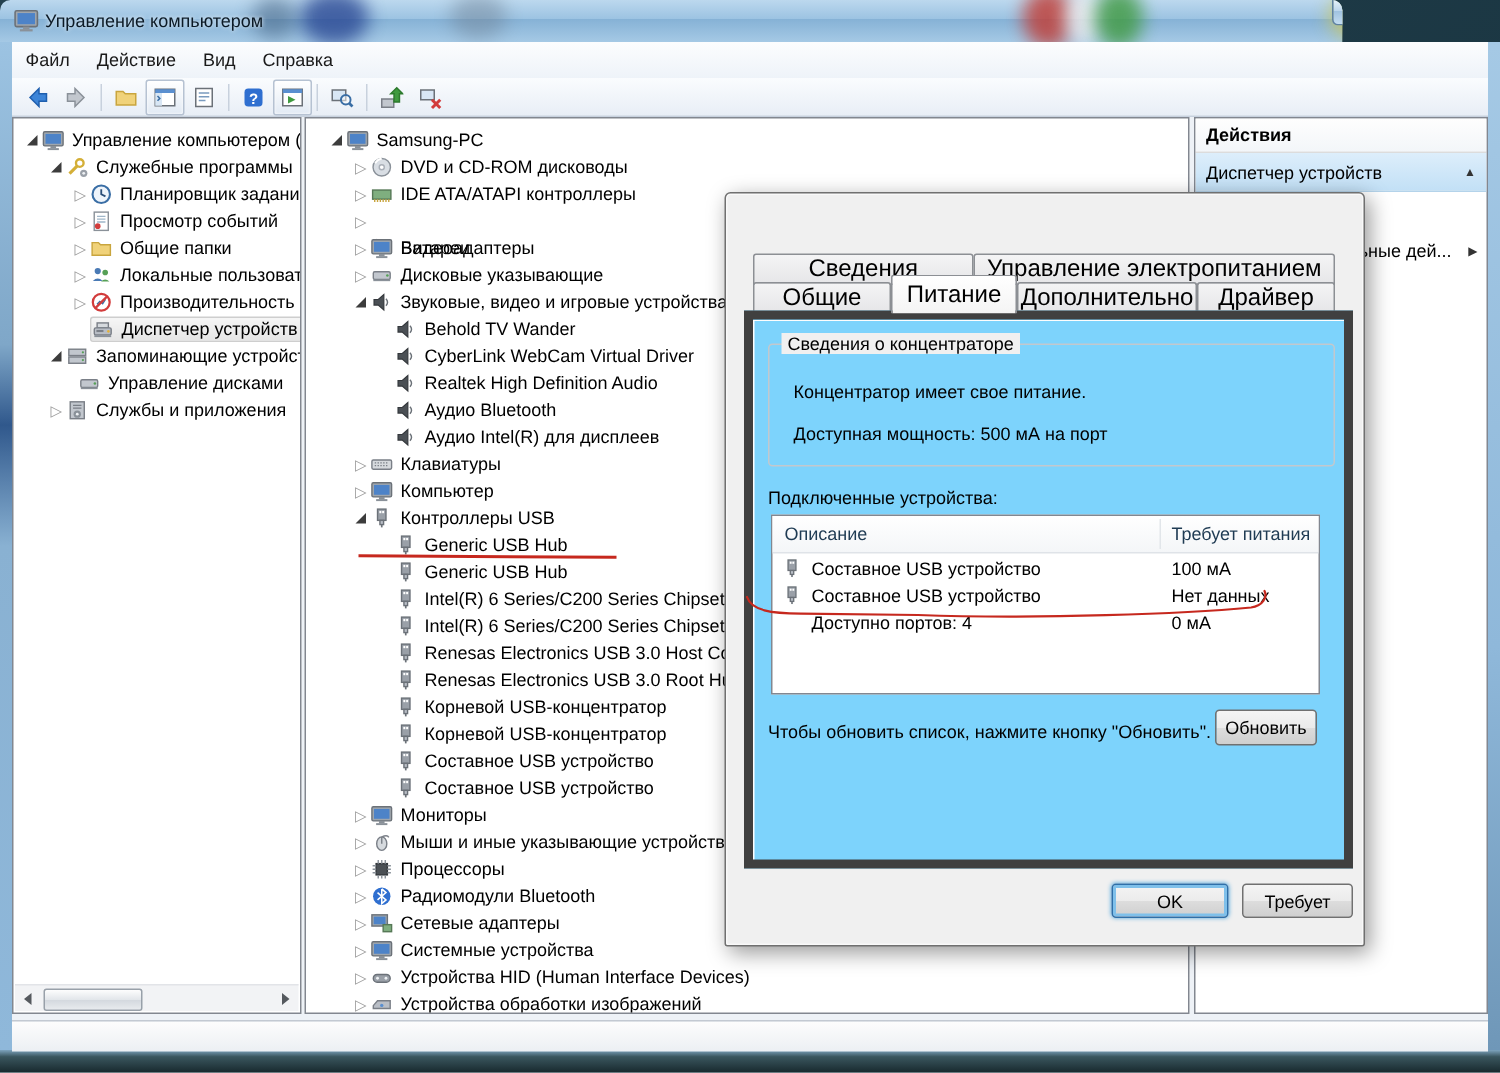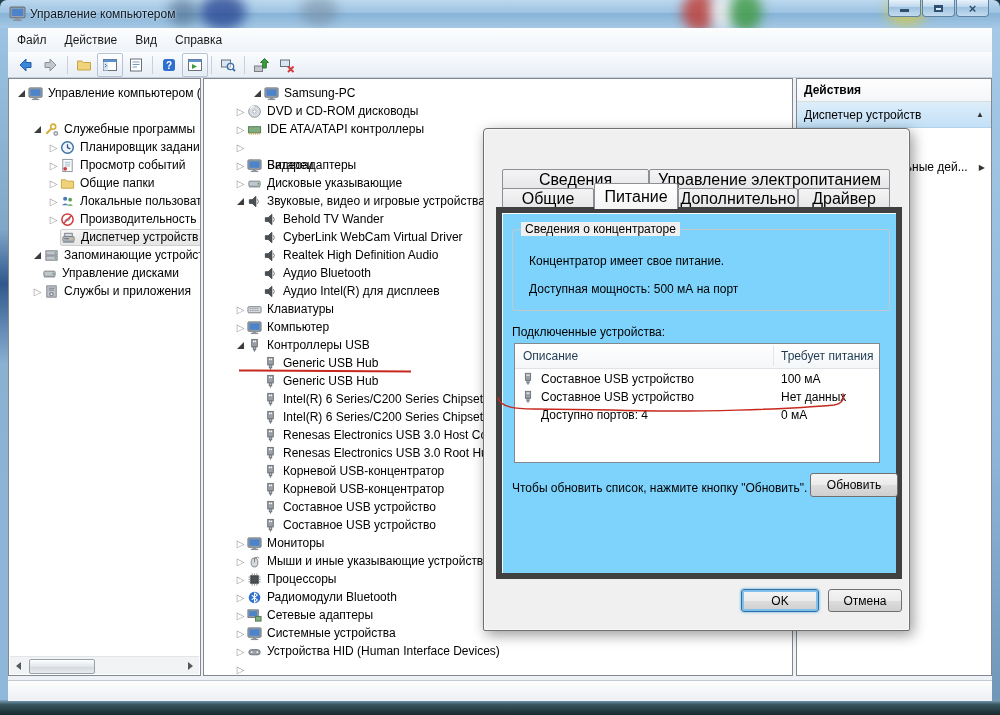--- a/index.html
+++ b/index.html
@@ -1,21 +1,21 @@
 <!DOCTYPE html>
 <html><head>
 <meta charset="utf-8">
 <style>
   html,body{margin:0;padding:0;}
   body{width:1000px;height:715px;position:relative;overflow:hidden;
        background:linear-gradient(135deg,#24414f,#16313c);
        font-family:"Liberation Sans",sans-serif;font-size:12px;color:#000;}
   .abs{position:absolute;}
   
-  #titlebar{left:0;top:0;width:1000px;height:28px;border-radius:7px 7px 0 0;overflow:hidden;
+  #titlebar{left:0;top:0;width:895px;height:28px;border-radius:7px 7px 0 0;overflow:hidden;
     background:linear-gradient(#bcd8ee,#9cc3e2 45%,#86b2d6 46%,#a5c9e5);
     border-bottom:1px solid #7a9cba;}
   .blob{position:absolute;filter:blur(6px);border-radius:50%;}
   #title-text{left:30px;top:7px;font-size:12px;color:#0c1a26;text-shadow:0 0 3px rgba(255,255,255,.95);}
   #title-icon{left:9px;top:5px;}
   .winbtn{top:0;height:17px;width:33px;border:1px solid #5f82a2;border-top:none;border-radius:0 0 4px 4px;
     background:linear-gradient(#e7f2fb,#bcd6ec 45%,#9fc2e0 46%,#c3dcf0);
     display:flex;align-items:center;justify-content:center;box-sizing:border-box;}
   #btn-min{left:888px;} #btn-max{left:922px;} #btn-close-main{left:956px;}
   .glyph-min{width:9px;height:3px;background:#2f4f6f;margin-top:5px;}
@@ -87,21 +87,21 @@
   #dev-table{left:12px;top:130px;width:366px;height:120px;background:#fff;border:1px solid #828790;box-sizing:border-box;}
   #dt-header{position:absolute;left:0;top:0;right:0;height:24px;background:linear-gradient(#ffffff,#f4f6f8);border-bottom:1px solid #dfe3e8;}
   #dt-header .h1{position:absolute;left:8px;top:5px;color:#1f3b53;}
   #dt-header .h2{position:absolute;left:266px;top:5px;color:#1f3b53;}
   #dt-hsep{position:absolute;left:258px;top:2px;width:1px;height:20px;background:#e2e6ea;}
   .dt-row{position:absolute;left:0;right:0;height:18px;}
   .dt-row .dicon{position:absolute;left:6px;top:2px;}
   .dt-desc{position:absolute;left:26px;top:2px;white-space:nowrap;}
   .dt-pow{position:absolute;left:266px;top:2px;white-space:nowrap;}
   #refresh-hint{left:10px;top:268px;}
-  #btn-refresh{left:308px;top:260px;width:88px;height:24px;}
+  #btn-refresh{left:308px;top:260px;width:68px;height:24px;}
   .w7btn{position:absolute;border:1px solid #707070;border-radius:3px;display:flex;align-items:center;justify-content:center;
     background:linear-gradient(#f4f4f4,#ebebeb 50%,#dddddd 51%,#cfcfcf);box-sizing:border-box;font-size:12px;}
   #btn-ok{left:257px;top:460px;width:78px;height:23px;border-color:#2f6fa8;box-shadow:0 0 0 2px #7fc0ea inset, 0 0 3px #4ea6dd;}
   #btn-cancel{left:344px;top:460px;width:74px;height:23px;}
   #squiggle{left:8px;top:256px;z-index:60;}
   svg.icon{display:block;}
 </style>
 </head>
 <body>
 
@@ -358,21 +358,21 @@
           <span class="exp"><span class="tri-open"></span></span>
           <span style="display: inline-flex; align-items: center;">
             <span class="ticon">
               <svg width="15" height="15" class="icon">
                 <use href="#sy-monitor"></use>
               </svg>
             </span>
             <span class="tlabel">Управление компьютером (л</span>
           </span>
         </div>
-        <div class="trow" title="Служебные программы" style="padding-left: 22px; margin-top: 18px;">
+        <div class="trow" title="Служебные программы" style="padding-left: 22px;">
           <span class="exp"><span class="tri-open"></span></span>
           <span style="display: inline-flex; align-items: center;">
             <span class="ticon">
               <svg width="15" height="15" class="icon">
                 <use href="#sy-tools"></use>
               </svg>
             </span>
             <span class="tlabel">Служебные программы</span>
           </span>
         </div>
@@ -446,21 +446,21 @@
           <span class="exp"><span class="tri-open"></span></span>
           <span style="display: inline-flex; align-items: center;">
             <span class="ticon">
               <svg width="15" height="15" class="icon">
                 <use href="#sy-storage"></use>
               </svg>
             </span>
             <span class="tlabel">Запоминающие устройст</span>
           </span>
         </div>
-        <div class="trow" title="Управление дисками" style="padding-left: 20px;">
+        <div class="trow" title="Управление дисками" style="padding-left: 30px;">
           <span class="exp"></span>
           <span style="display: inline-flex; align-items: center;">
             <span class="ticon">
               <svg width="15" height="15" class="icon">
                 <use href="#sy-drive"></use>
               </svg>
             </span>
             <span class="tlabel">Управление дисками</span>
           </span>
         </div>
@@ -482,21 +482,21 @@
         </div>
       <div class="sb-arrow" style="position:absolute;right:0">
           <span class="sb-tri-r"></span>
         </div>
       <div id="sb-thumb"></div>
     </div>
   </div>
 
   <div class="abs pane" id="mid-pane">
     <div id="device-tree">
-        <div class="trow" title="Samsung-PC" style="padding-left: 14px; margin-left: 33px;">
+        <div class="trow" title="Samsung-PC" style="padding-left: 14px;">
           <span class="exp"><span class="tri-open"></span></span>
           <span style="display: inline-flex; align-items: center;">
             <span class="ticon">
               <svg width="15" height="15" class="icon">
                 <use href="#sy-monitor"></use>
               </svg>
             </span>
             <span class="tlabel">Samsung-PC</span>
           </span>
         </div>
@@ -836,20 +836,28 @@
             <span class="ticon">
               <svg width="15" height="15" class="icon">
                 <use href="#sy-gamepad"></use>
               </svg>
             </span>
             <span class="tlabel">Устройства HID (Human Interface Devices)</span>
           </span>
         </div>
         <div class="trow" title="Устройства обработки изображений" style="padding-left: 30px;">
           <span class="exp"><span class="tri-closed">▷</span></span>
+          <span style="display: inline-flex; align-items: center;">
+            <span class="ticon">
+              <svg width="15" height="15" class="icon">
+                <use href="#sy-scanner"></use>
+              </svg>
+            </span>
+            <span class="tlabel">Устройства обработки изображений</span>
+          </span>
         </div>
       </div>
     <div class="abs" id="red-underline"></div>
   </div>
 
   <div class="abs pane" id="right-pane">
     <div id="actions-header">Действия</div>
     <div id="actions-devmgr">
       <span>Диспетчер устройств</span>
       <span class="chev">▲</span>
@@ -903,21 +911,21 @@
             <span class="dt-pow">0 мА</span>
           </div>
         </div>
     </div>
 
     <div class="abs" id="refresh-hint">Чтобы обновить список, нажмите кнопку "Обновить".</div>
     <div class="w7btn" id="btn-refresh">Обновить</div>
   </div>
 
   <div class="w7btn" id="btn-ok">OK</div>
-  <div class="w7btn" id="btn-cancel">Отмена</div>
+  <div class="w7btn" id="btn-cancel">Требует</div>
 
   <svg class="abs" id="squiggle" width="370" height="34">
     <path d="M6 139" fill="none"></path>
     <path d="M6 136" fill="none"></path>
     <path d="M6 13 C 9 22, 22 24, 42 24 L 120 25 C 200 28, 300 24, 342 20 C 350 19, 353 13, 351 9" fill="none" stroke="#c6281e" stroke-width="1.5" stroke-linecap="round"></path>
   </svg>
 <div class="tab" style="left: 18px; width: 147px; top: 40px;">Сведения</div>
     <div class="tab" style="left: 165px; width: 241px; top: 40px;">Управление электропитанием</div>
     <div class="tab" style="left: 18px; width: 92px; top: 59px;">Общие</div>
     <div class="tab active" style="left: 110px; width: 84px; top: 54px;">Питание</div>

